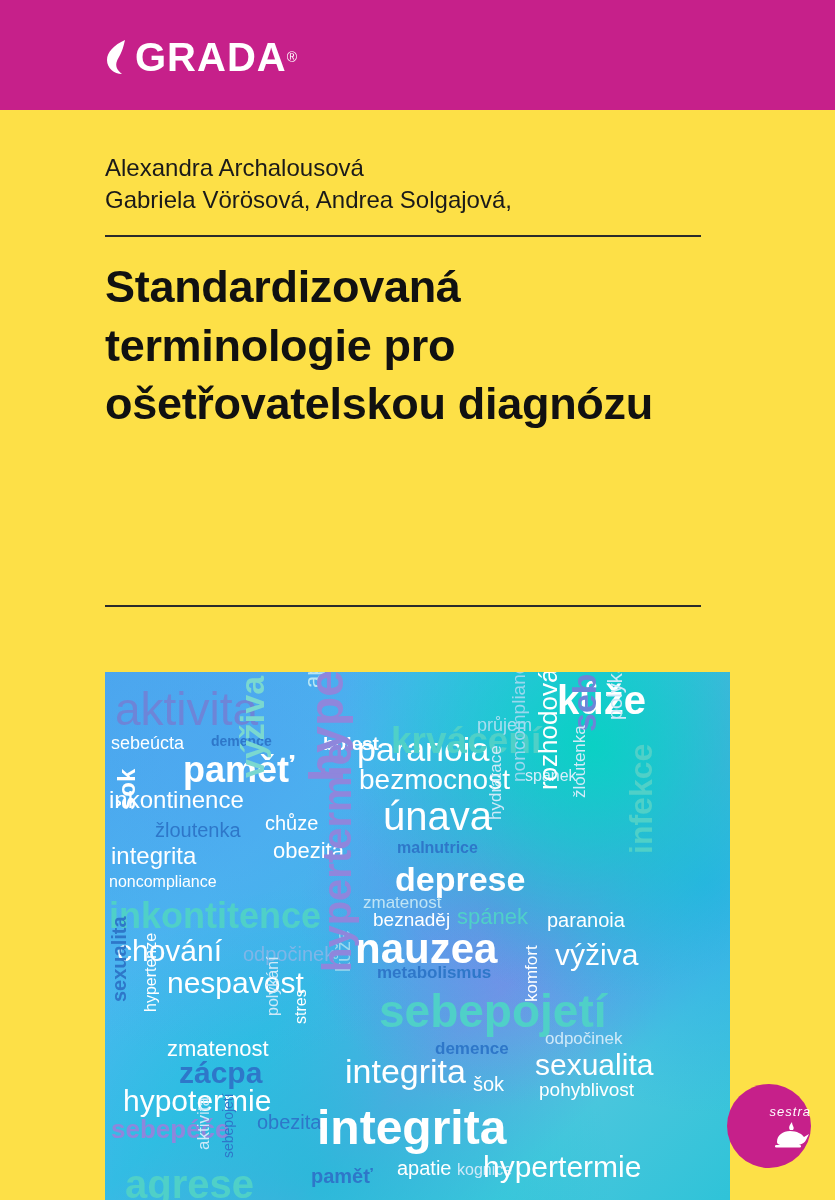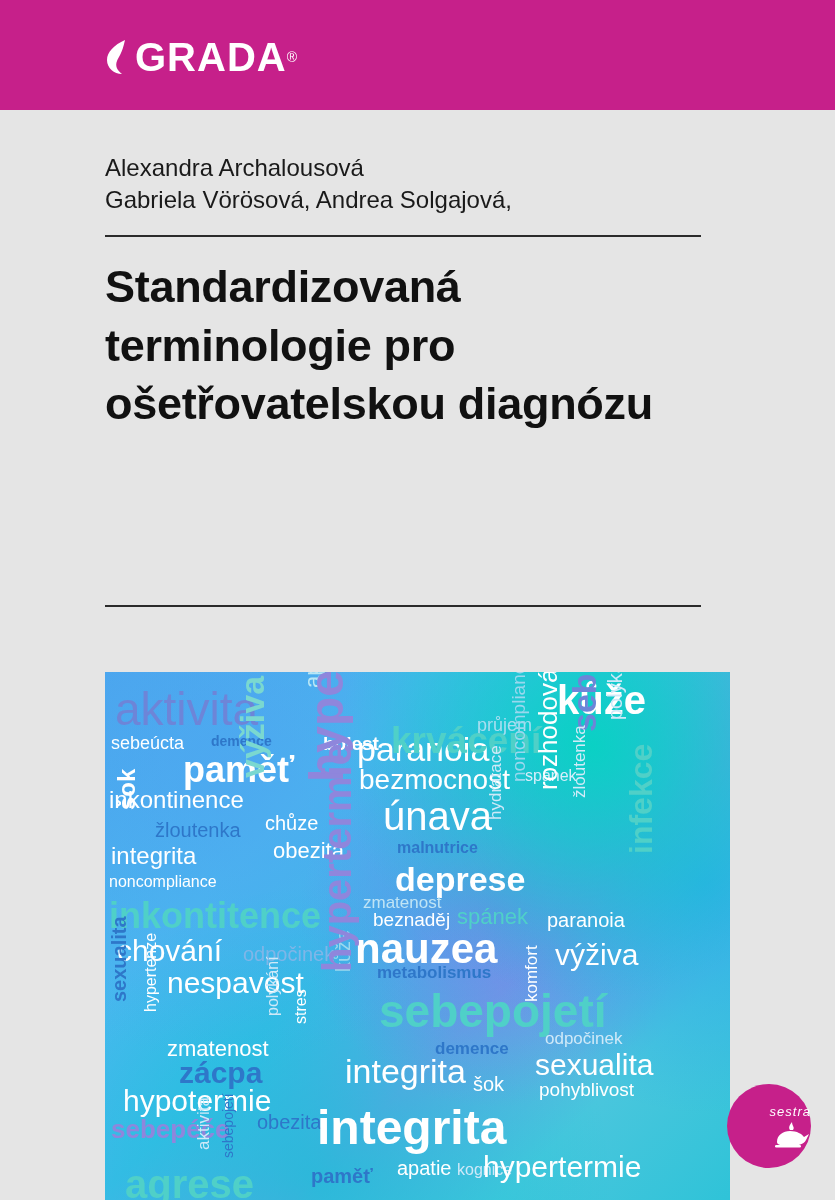--- a/index.html
+++ b/index.html
@@ -7,21 +7,21 @@
     padding: 0;
     background: #ffffff;
   }
   body {
     font-family: "Liberation Sans", sans-serif;
   }
   .page {
     position: relative;
     width: 835px;
     height: 1200px;
-    background: #e5e5e5;
+    background: #fde047;
     overflow: hidden;
   }
   
   .header-band {
     position: absolute;
     left: 0;
     top: 0;
     width: 835px;
     height: 110px;
     background: #c6208a;

